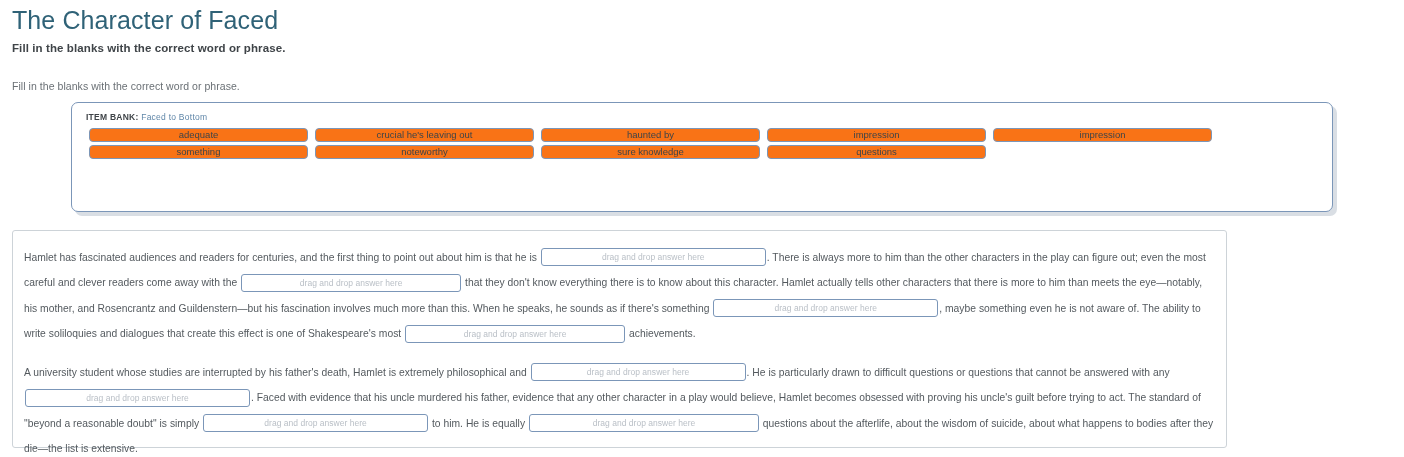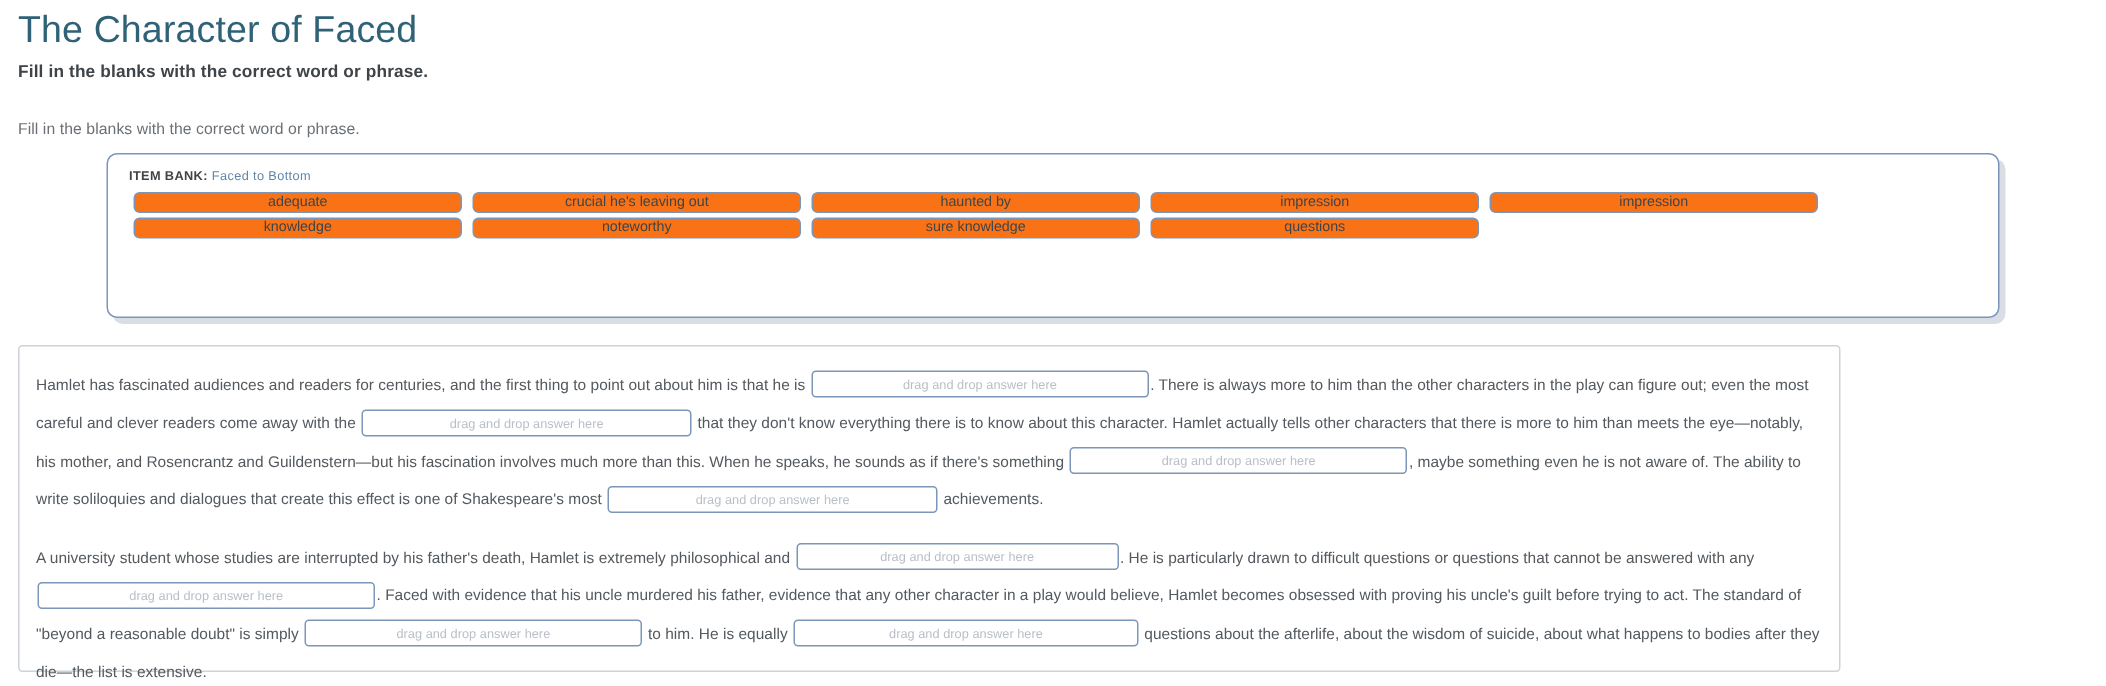--- a/index.html
+++ b/index.html
@@ -155,21 +155,21 @@
     <div class="bank-label">
       <span class="bold">ITEM BANK:</span>
       <span class="link">Faced to Bottom</span>
     </div>
     <div class="bank-rows" id="bank-list">
         <div class="bank-item">adequate</div>
         <div class="bank-item">crucial he's leaving out</div>
         <div class="bank-item">haunted by</div>
         <div class="bank-item">impression</div>
         <div class="bank-item">impression</div>
-        <div class="bank-item">knowledge</div>
+        <div class="bank-item">something</div>
         <div class="bank-item">noteworthy</div>
         <div class="bank-item">sure knowledge</div>
         <div class="bank-item">questions</div>
       </div>
   </div>
 </div>
 
 <div class="body-panel">
   <div class="para" id="para-0"><span>Hamlet has fascinated audiences and readers for centuries, and the first thing to point out about him is that he is </span><span class="blank w225">drag and drop answer here</span><span>. There is always more to him than the other characters in the play can figure out; even the most careful and clever readers come away with the </span><span class="blank w220">drag and drop answer here</span><span> that they don't know everything there is to know about this character. Hamlet actually tells other characters that there is more to him than meets the eye—notably, his mother, and Rosencrantz and Guildenstern—but his fascination involves much more than this. When he speaks, he sounds as if there's something </span><span class="blank w225">drag and drop answer here</span><span>, maybe something even he is not aware of. The ability to write soliloquies and dialogues that create this effect is one of Shakespeare's most </span><span class="blank w220">drag and drop answer here</span><span> achievements.</span></div>
   <div class="para" id="para-1"><span>A university student whose studies are interrupted by his father's death, Hamlet is extremely philosophical and </span><span class="blank w215">drag and drop answer here</span><span>. He is particularly drawn to difficult questions or questions that cannot be answered with any </span><span class="blank w225">drag and drop answer here</span><span>. Faced with evidence that his uncle murdered his father, evidence that any other character in a play would believe, Hamlet becomes obsessed with proving his uncle's guilt before trying to act. The standard of "beyond a reasonable doubt" is simply </span><span class="blank w225">drag and drop answer here</span><span> to him. He is equally </span><span class="blank w230">drag and drop answer here</span><span> questions about the afterlife, about the wisdom of suicide, about what happens to bodies after they die—the list is extensive.</span></div>

